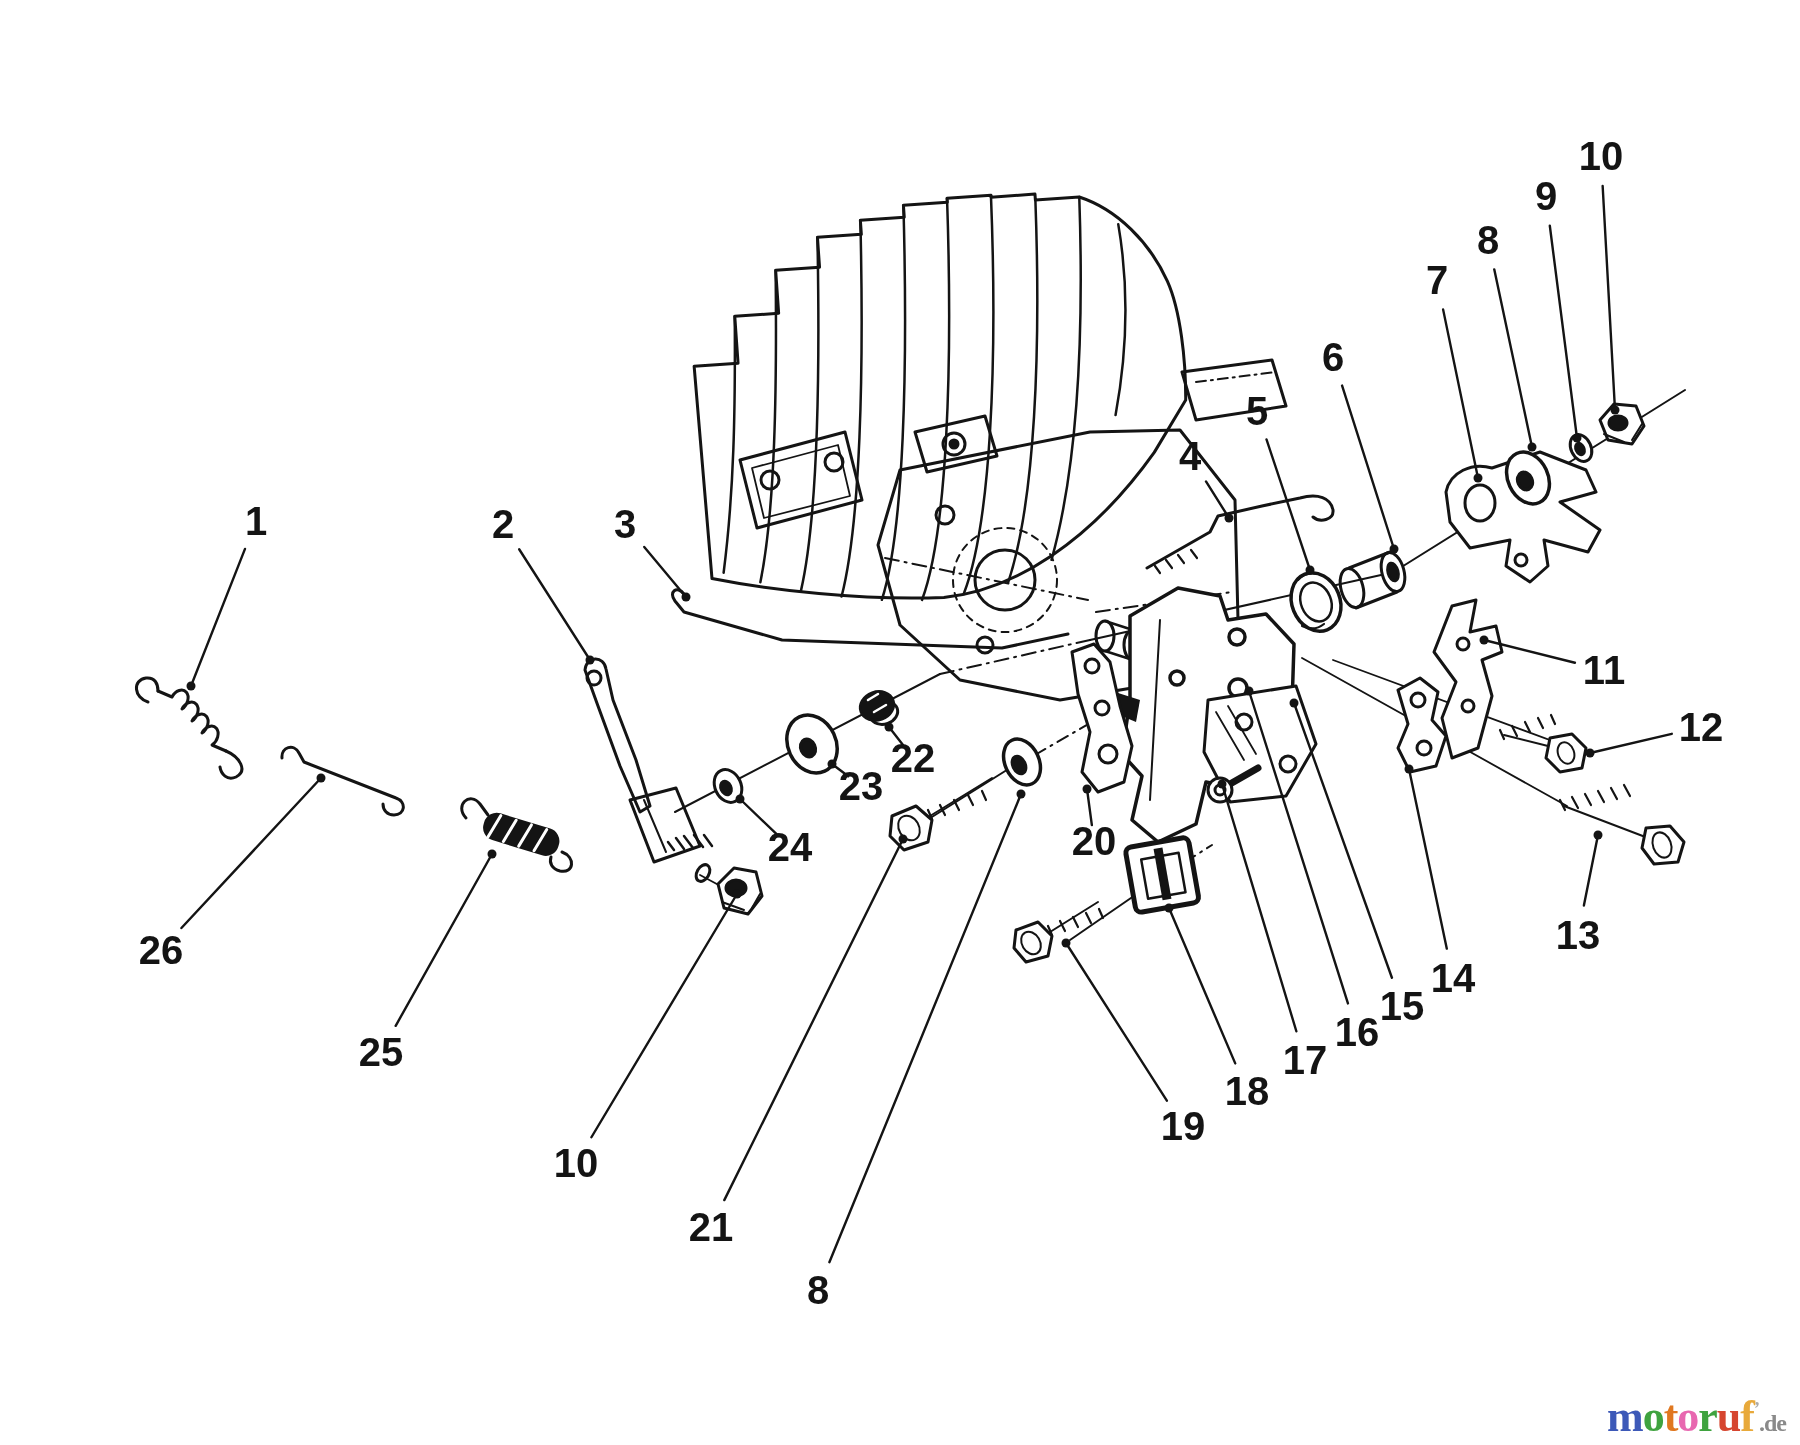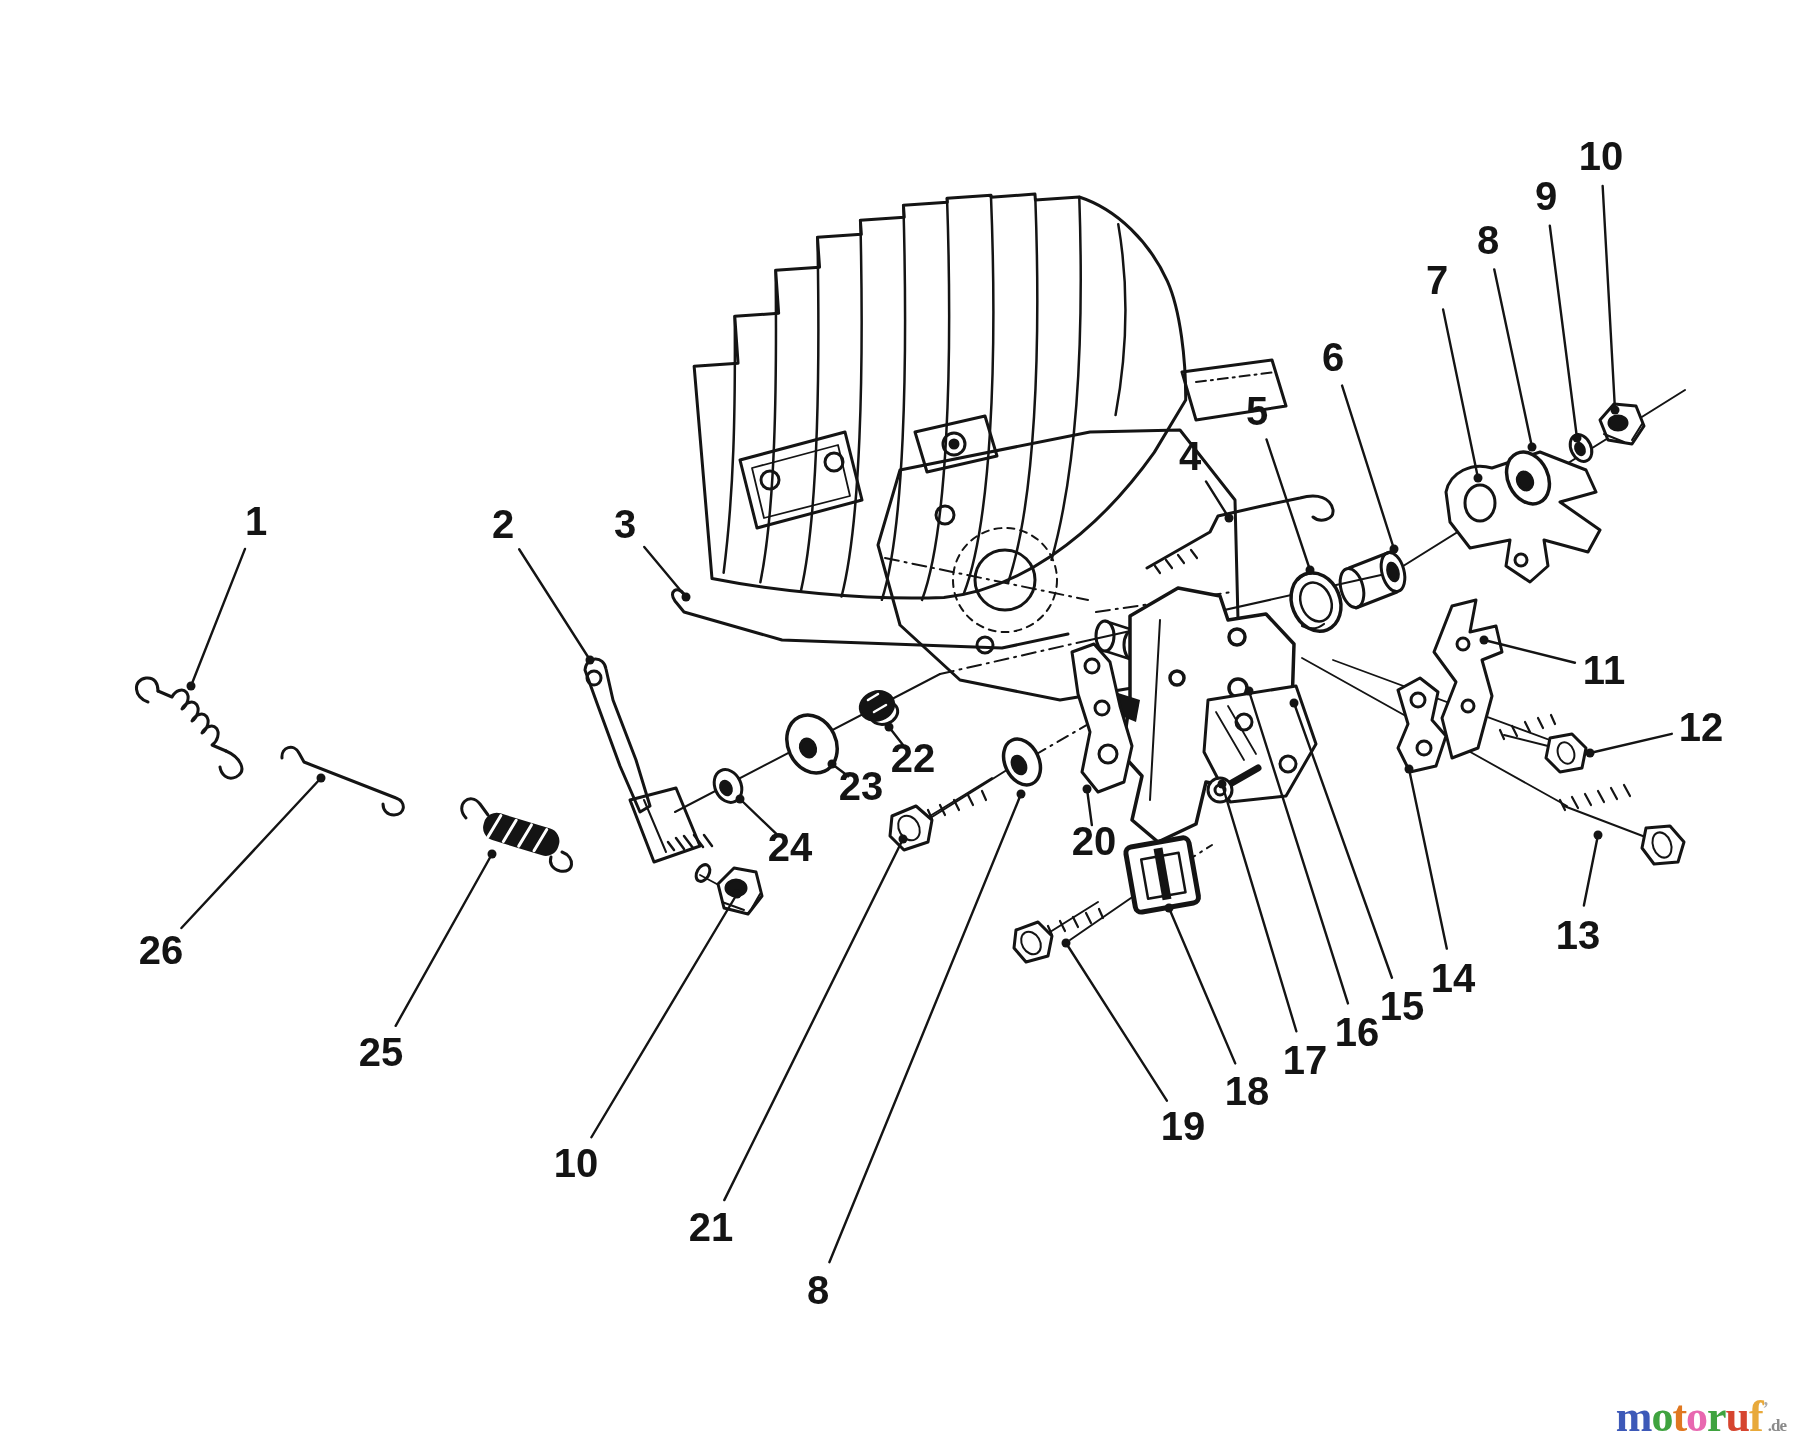--- a/index.html
+++ b/index.html
@@ -2,21 +2,21 @@
 <html><head>
 <meta charset="utf-8">
 <style>
   html,body{margin:0;padding:0;background:#fff;}
   .stage{position:relative;width:1800px;height:1445px;background:#ffffff;overflow:hidden;
          font-family:"Liberation Sans", sans-serif;}
   svg{position:absolute;left:0;top:0;}
   .logo{position:absolute;right:14px;bottom:6px;
         font-family:"Liberation Serif", serif;font-weight:bold;
         font-size:44px;letter-spacing:-1px;line-height:1;user-select:none;}
-  .logo .suffix{font-size:17px;font-weight:bold;}
+  .logo .suffix{font-size:24px;font-weight:bold;}
   .logo .tick{font-size:18px;vertical-align:super;}
 </style>
 </head>
 <body>
 
 <div class="stage">
 <svg width="1800" height="1445" viewBox="0 0 1800 1445" fill="none" stroke="#141414" stroke-linecap="round" stroke-linejoin="round">
 
   <g stroke-width="2">
 

